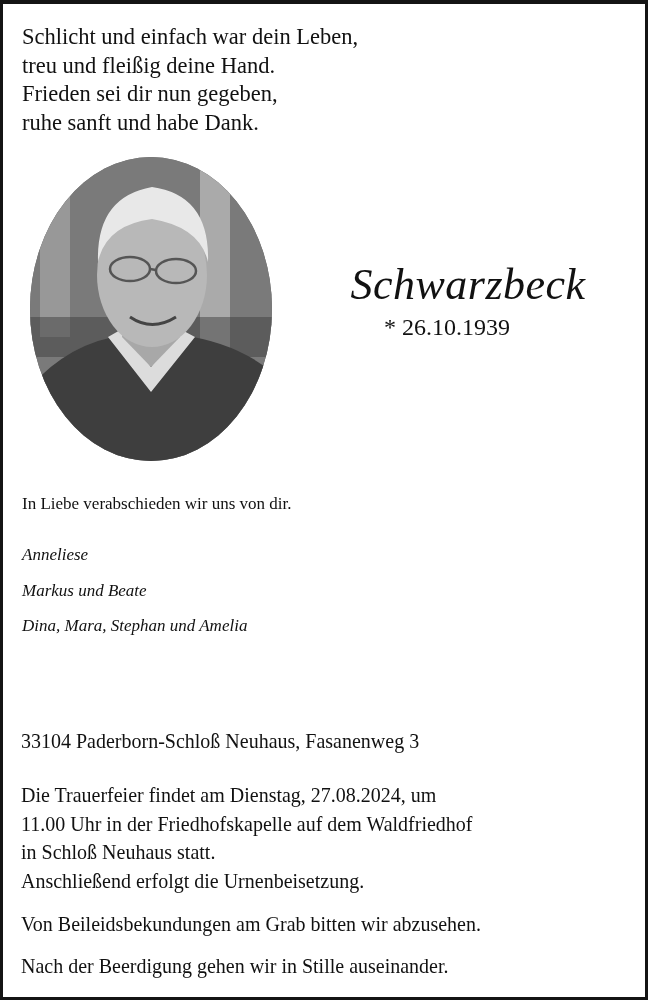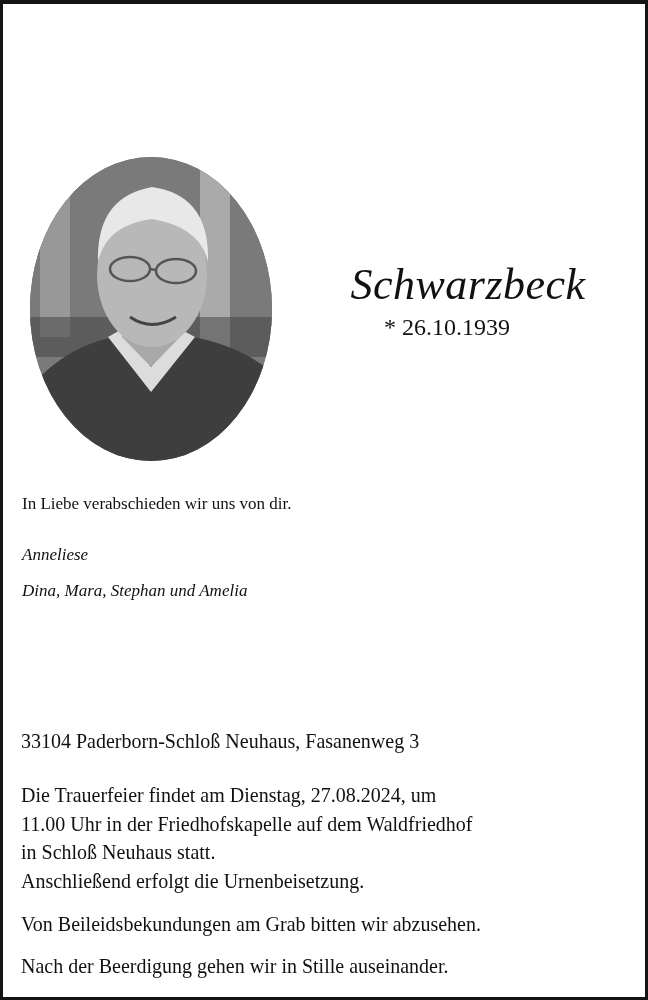--- a/index.html
+++ b/index.html
@@ -40,20 +40,26 @@
     .service { left: 18px; top: 777px; font-size: 21.5px; line-height: 28.5px; }
     .service div { height: 28.5px; }
     .condolence { left: 18px; top: 908px; font-size: 21.5px; }
     .closing { left: 18px; top: 950px; font-size: 21.5px; }
   </style>
 </head>
 <body>
 
 <div class="page">
 
+  <div class="abs verse">
+    <div>Schlicht und einfach war dein Leben,</div>
+    <div>treu und fleißig deine Hand.</div>
+    <div>Frieden sei dir nun gegeben,</div>
+    <div>ruhe sanft und habe Dank.</div>
+  </div>
 
   <div class="photo">
     <svg viewBox="0 0 242 304">
       <rect x="0" y="0" width="242" height="304" fill="#7a7a7a"></rect>
       <rect x="170" y="0" width="30" height="200" fill="#c9c9c9" opacity="0.6"></rect>
       <rect x="10" y="40" width="30" height="140" fill="#b5b5b5" opacity="0.5"></rect>
       <rect x="0" y="160" width="242" height="40" fill="#3d3d3d" opacity="0.5"></rect>
 
       <path d="M0 230 Q40 185 95 178 L150 178 Q205 185 242 215 L242 304 L0 304 Z" fill="#3e3e3e"></path>
 
@@ -76,20 +82,21 @@
   <div class="abs name name2">Schwarzbeck</div>
 
   <div class="abs dates">
     <div>* 26.10.1939</div>
   </div>
 
   <div class="abs farewell">In Liebe verabschieden wir uns von dir.</div>
 
   <div class="abs family">
     <div>Anneliese</div>
+    <div>Markus und Beate</div>
     <div>Dina, Mara, Stephan und Amelia</div>
   </div>
 
   <div class="abs address cond">33104 Paderborn-Schloß Neuhaus, Fasanenweg 3</div>
 
   <div class="abs service cond">
     <div>Die Trauerfeier findet am Dienstag, 27.08.2024, um</div>
     <div>11.00 Uhr in der Friedhofskapelle auf dem Waldfriedhof</div>
     <div>in Schloß Neuhaus statt.</div>
     <div>Anschließend erfolgt die Urnenbeisetzung.</div>

